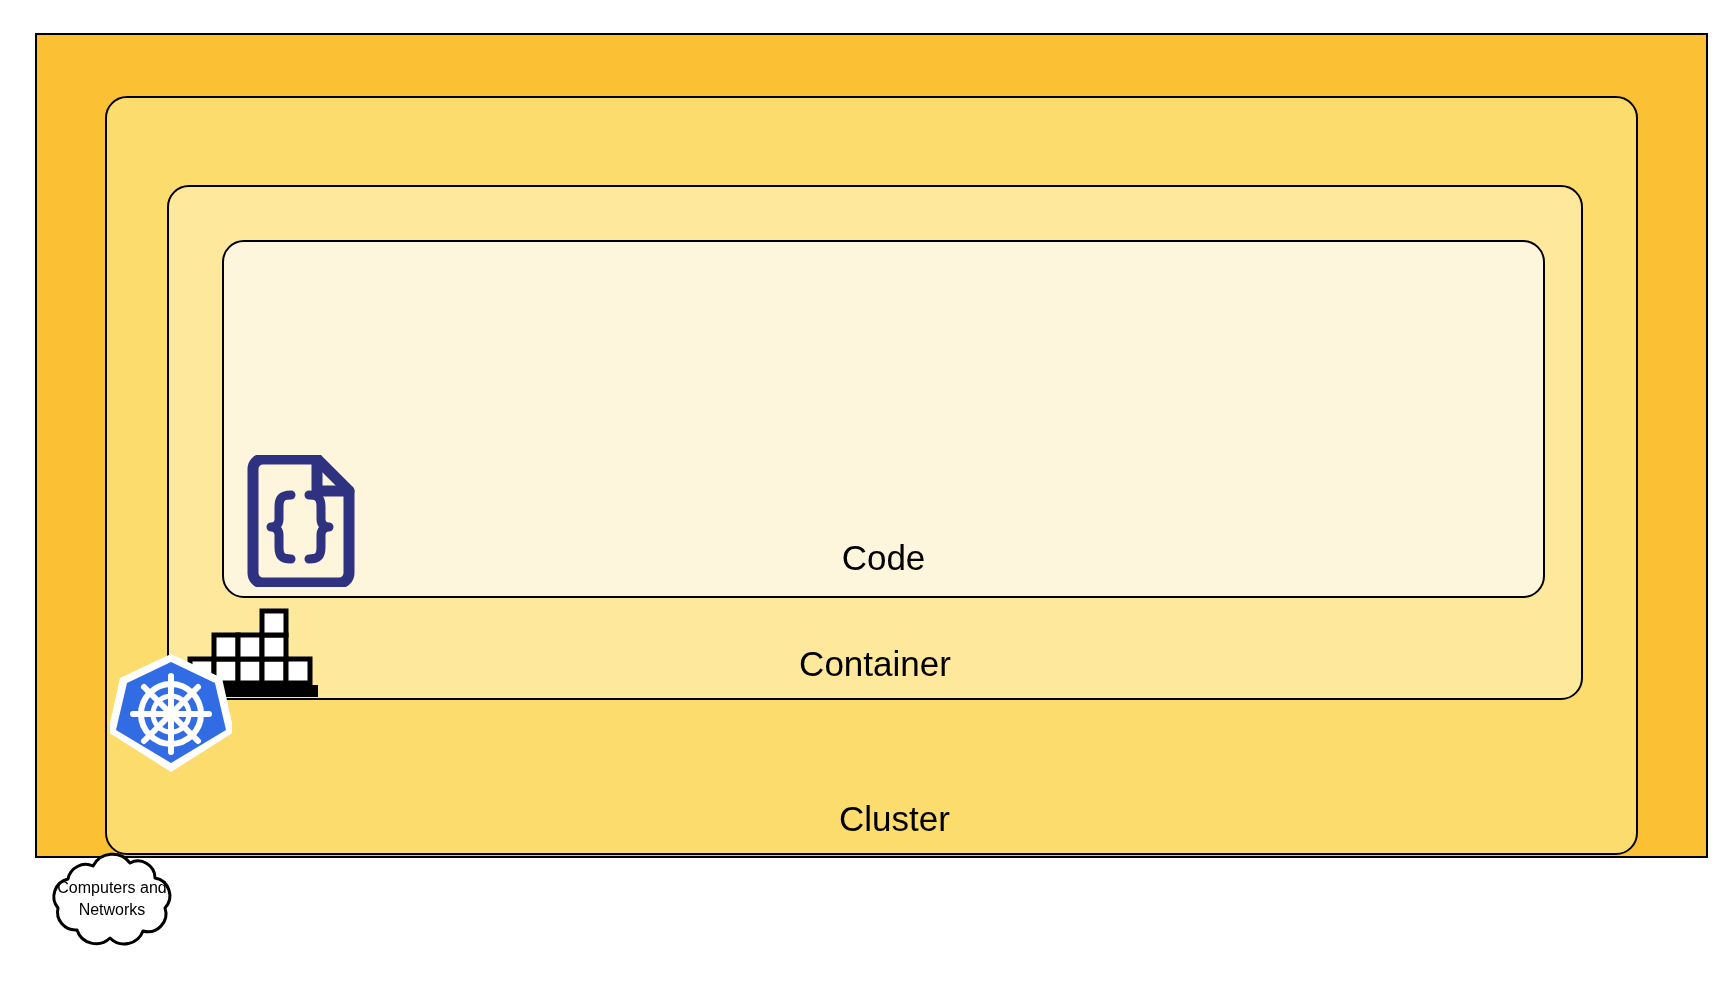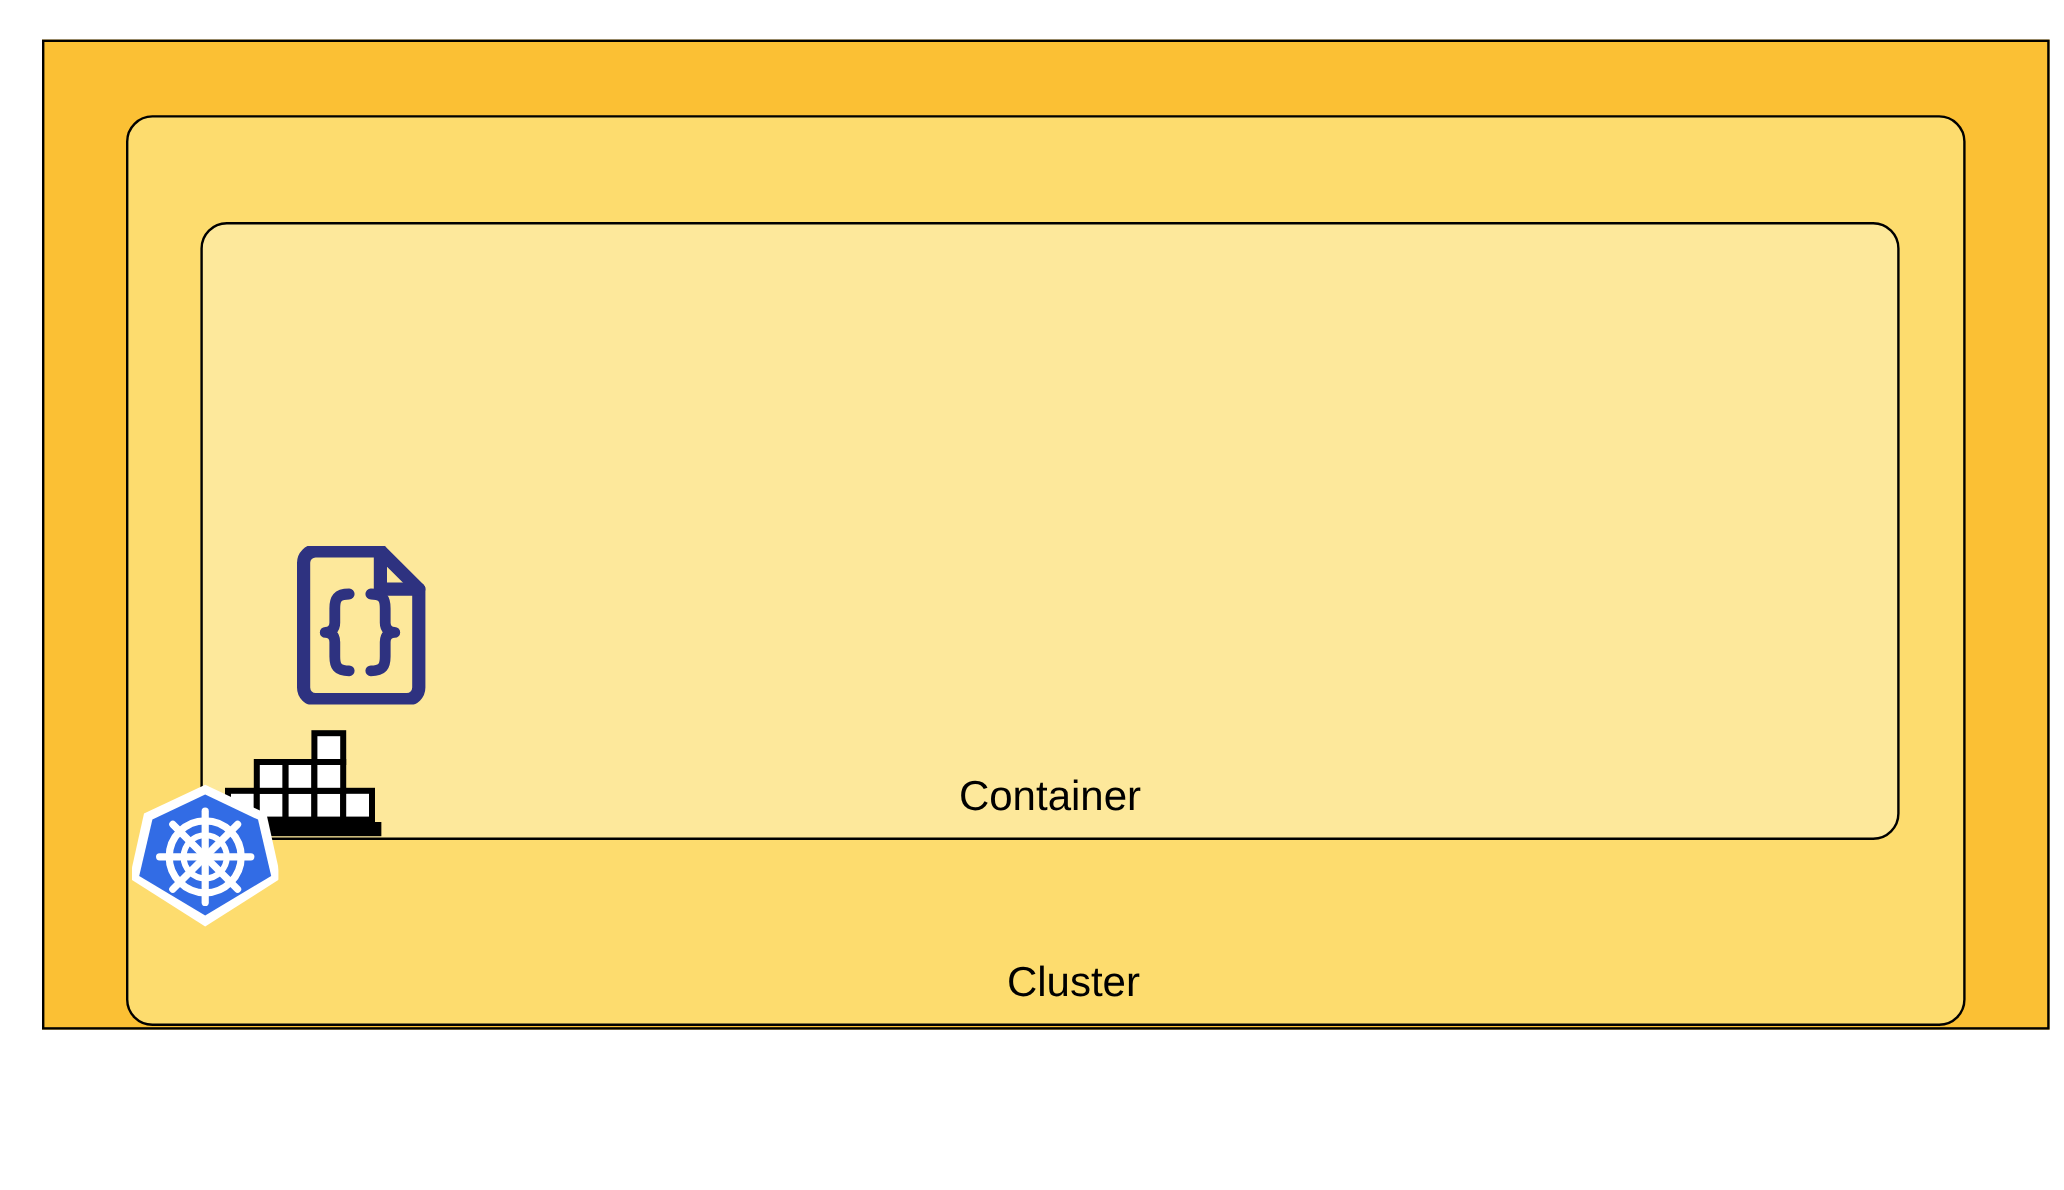--- a/index.html
+++ b/index.html
@@ -176,20 +176,24 @@
   <div class="layer layer-cluster">
 
     <div class="layer-label label-cluster">Cluster</div>
   </div>
 
   <div class="layer layer-container">
 
     <div class="layer-label label-container">Container</div>
   </div>
 
+  <div class="layer layer-code">
+
+    <div class="layer-label label-code">Code</div>
+  </div>
 
   <div class="icon icon-code-doc">
     <svg viewBox="0 0 116 132" xmlns="http://www.w3.org/2000/svg">
       <path d="M10 14
                a10 10 0 0 1 10 -10
                h54
                l32 32
                v82
                a10 10 0 0 1 -10 10
                h-76
@@ -259,14 +263,31 @@
         <line x1="61" y1="62" x2="99" y2="62"></line>
         <line x1="61" y1="62" x2="88" y2="89"></line>
         <line x1="61" y1="62" x2="61" y2="100"></line>
         <line x1="61" y1="62" x2="34" y2="89"></line>
         <line x1="61" y1="62" x2="23" y2="62"></line>
         <line x1="61" y1="62" x2="34" y2="35"></line>
       </g>
     </svg>
   </div>
 
+  <div class="cloud-callout">
+    <svg viewBox="0 0 160 108" xmlns="http://www.w3.org/2000/svg">
+      <path d="M36 34
+               a18 18 0 0 1 25 -13
+               a22 22 0 0 1 37 -3
+               a17 17 0 0 1 25 15
+               a18 18 0 0 1 10 30
+               a18 18 0 0 1 -22 23
+               a20 20 0 0 1 -33 7
+               a20 20 0 0 1 -33 -8
+               a18 18 0 0 1 -19 -22
+               a18 18 0 0 1 10 -29
+               z" fill="#FFFFFF" stroke="#000000" stroke-width="3" stroke-linejoin="round"></path>
+    </svg>
+    <div class="cloud-text">Computers and
+Networks</div>
+  </div>
 
 </div>
 
 </body></html>

